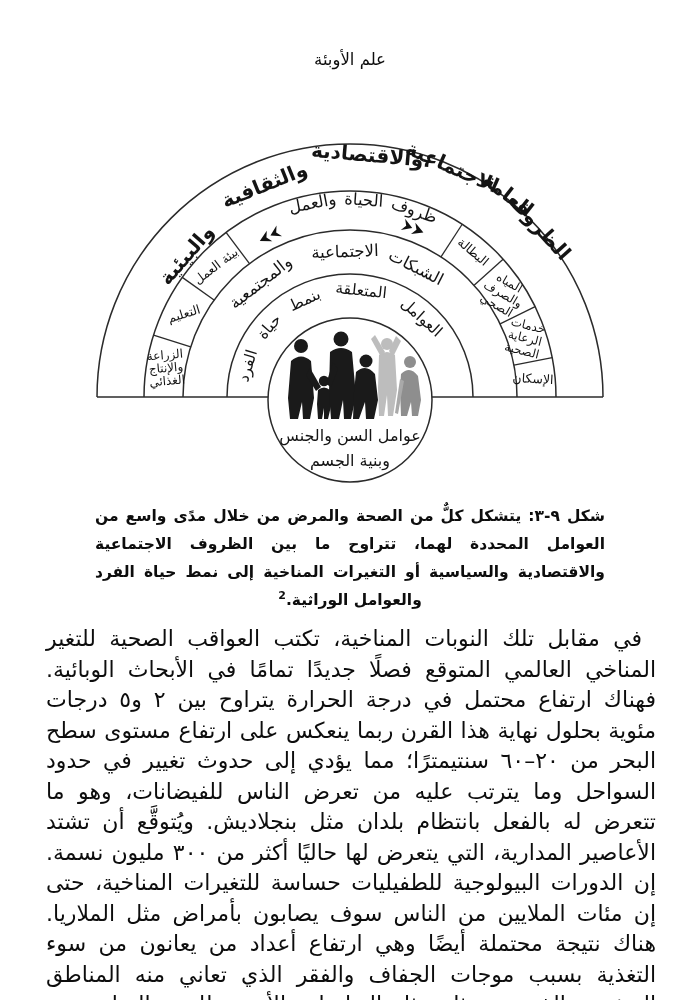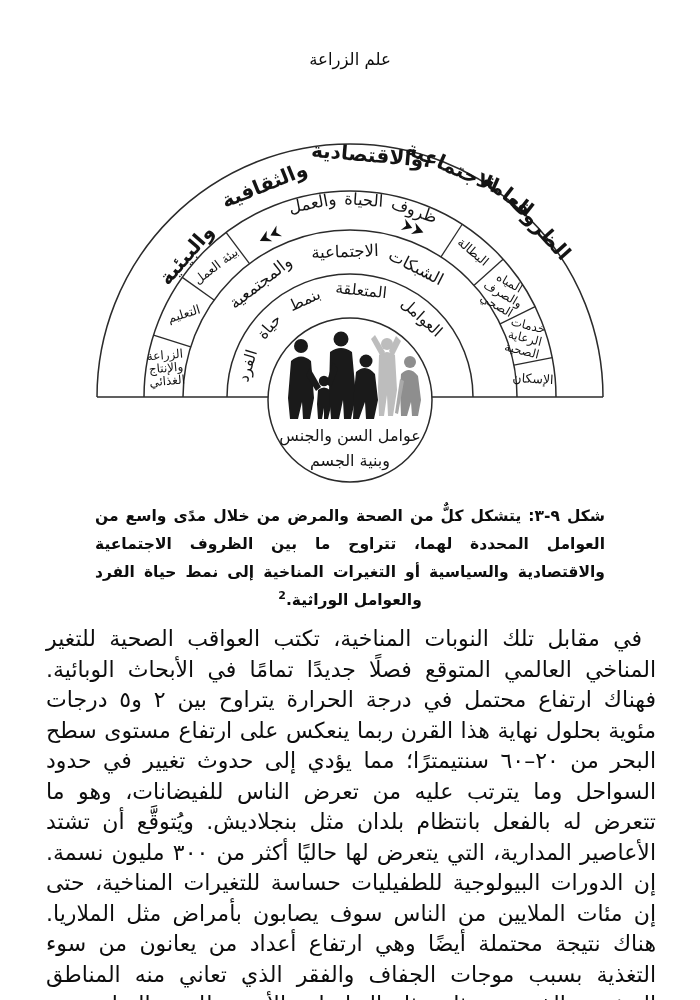--- a/index.html
+++ b/index.html
@@ -25,21 +25,21 @@
     text-align:justify;text-align-last:justify;
     text-indent:14px;
   }
   svg text{font-family:"DejaVu Sans", sans-serif;fill:#141414;}
 </style>
 </head>
 <body>
 
 <div class="page">
 
-  <div class="running-header">علم الزراعة</div>
+  <div class="running-header">علم الأوبئة</div>
 
   <svg class="figure-svg" width="700" height="500" viewBox="0 0 700 500">
     <g id="diagram-built">
         <path d="M 97 397 A 253 253 0 0 1 603 397" fill="none" stroke="#2b2b2b" stroke-width="1.5"></path>
         <path d="M 144 397 A 206 206 0 0 1 556 397" fill="none" stroke="#2b2b2b" stroke-width="1.5"></path>
         <path d="M 183 397 A 167 167 0 0 1 517 397" fill="none" stroke="#2b2b2b" stroke-width="1.5"></path>
         <path d="M 227 397 A 123 123 0 0 1 473 397" fill="none" stroke="#2b2b2b" stroke-width="1.5"></path>
         <line x1="97" y1="397" x2="268.1" y2="397" stroke="#2b2b2b" stroke-width="1.5"></line>
         <line x1="431.9" y1="397" x2="603" y2="397" stroke="#2b2b2b" stroke-width="1.5"></line>
         <line x1="249.4968911336079" y1="263.6278698221021" x2="226.026105230678" y2="232.4810849302577" stroke="#2b2b2b" stroke-width="1.3"></line>

